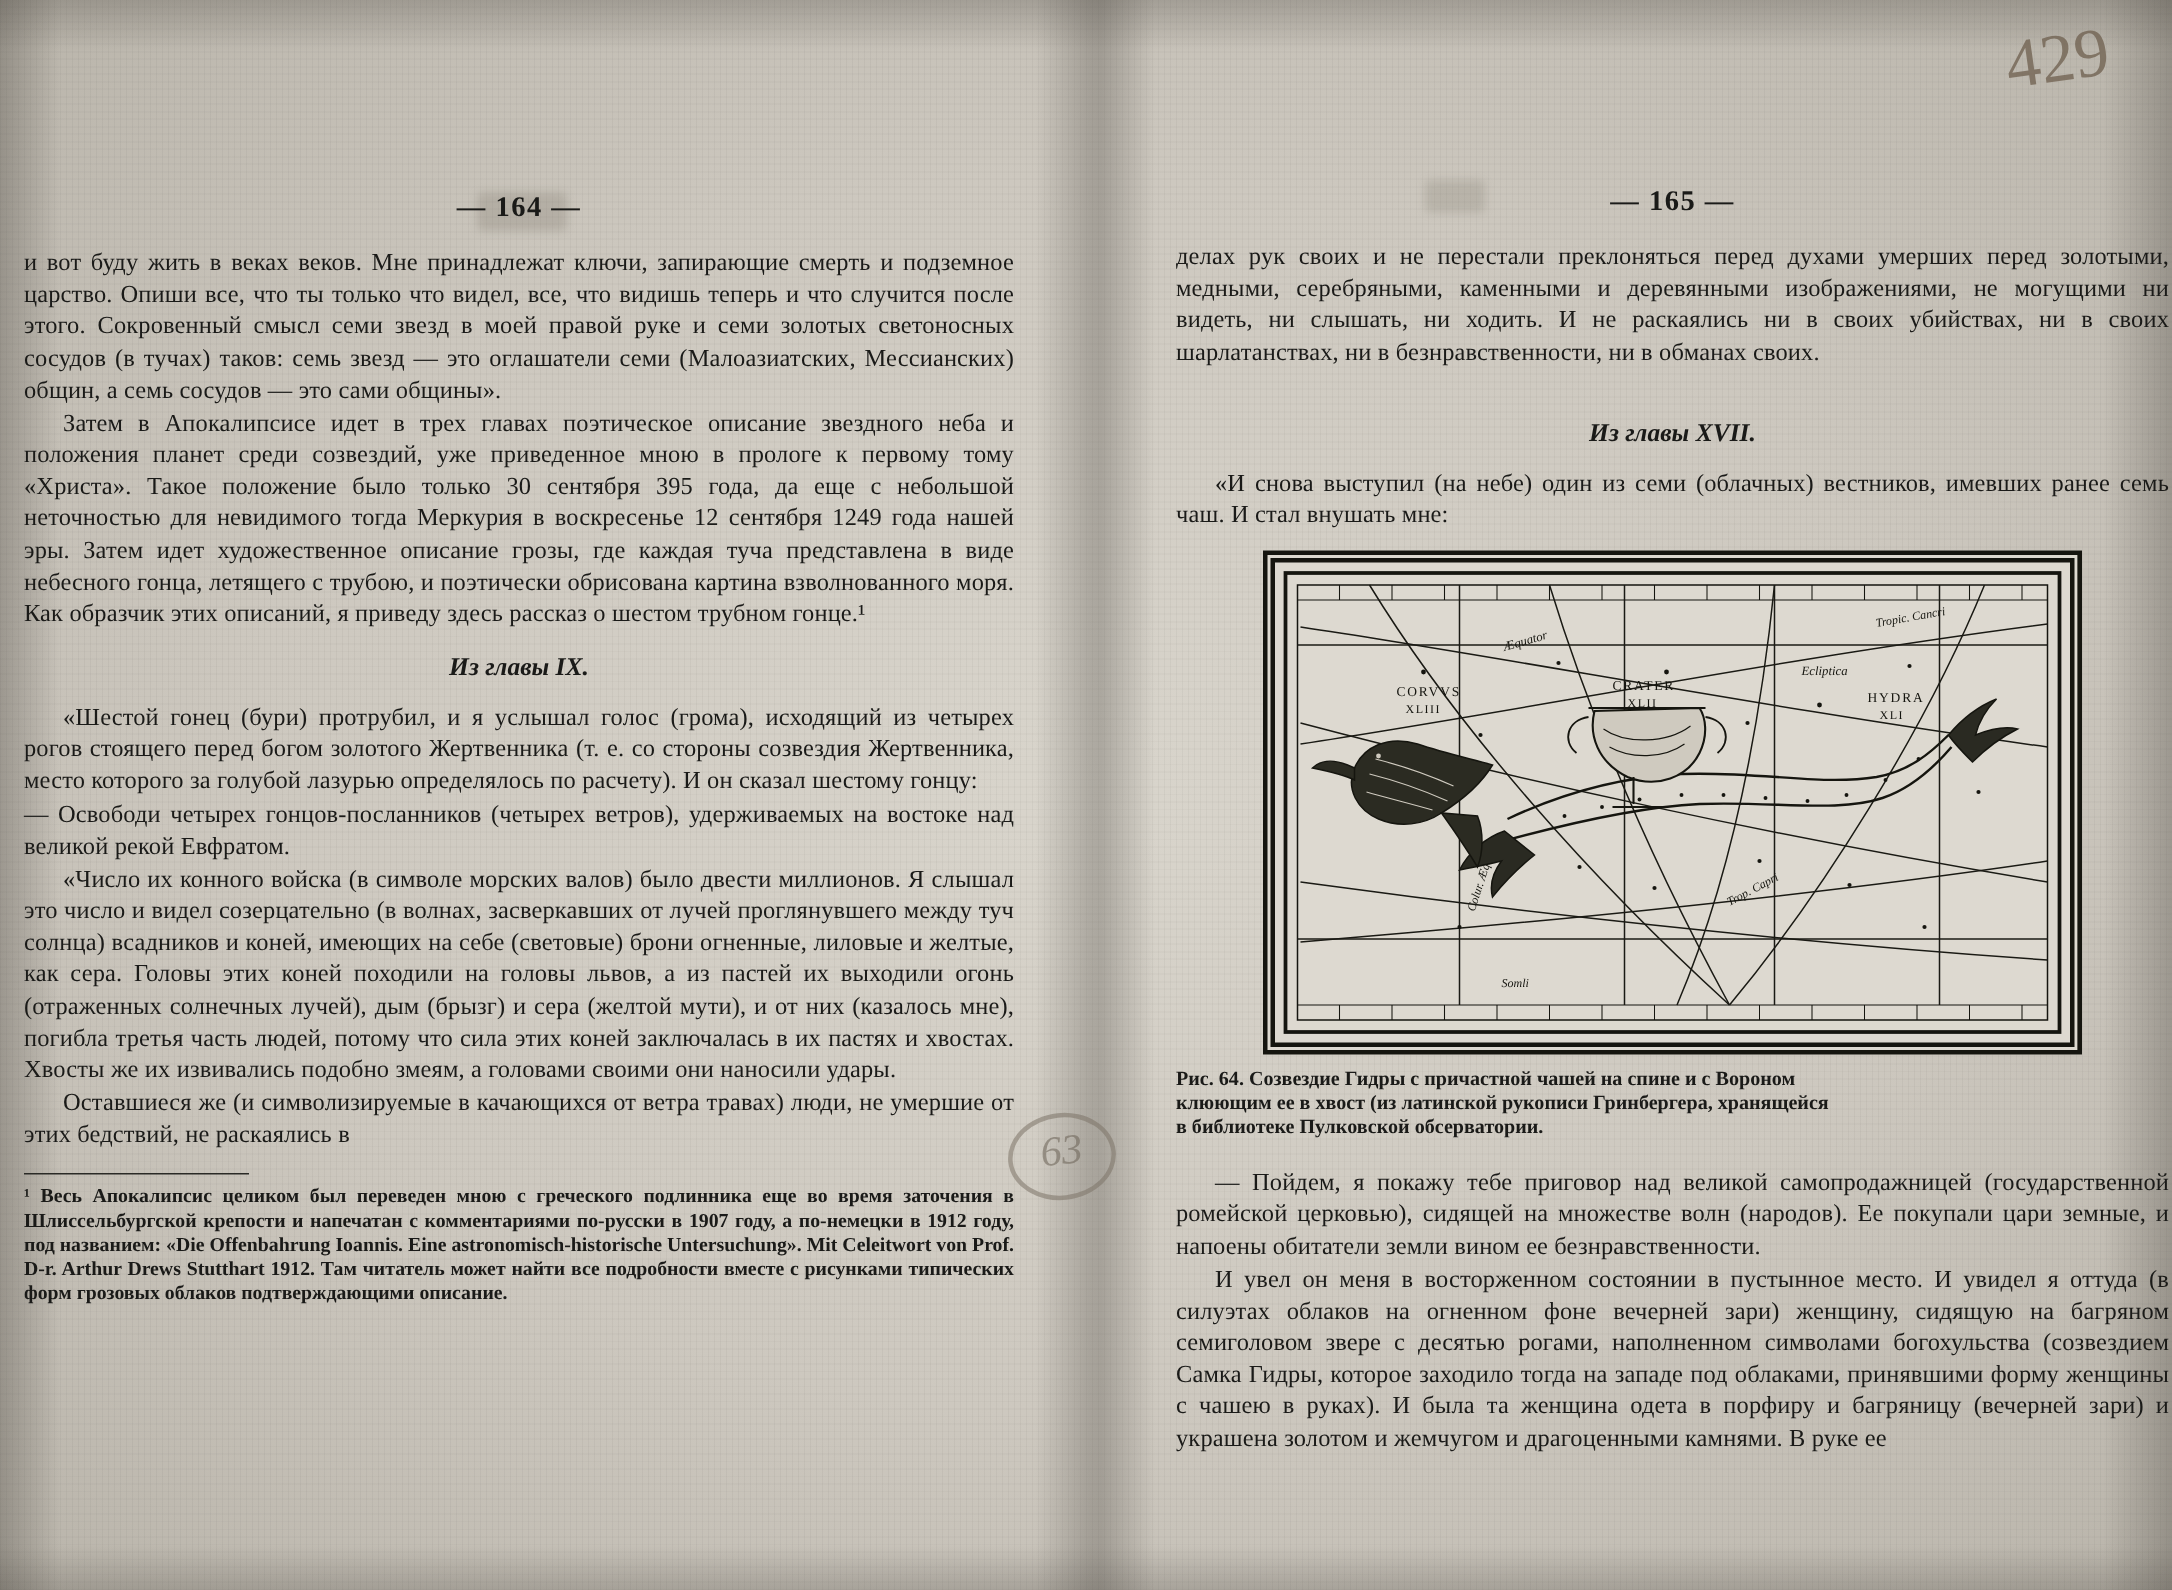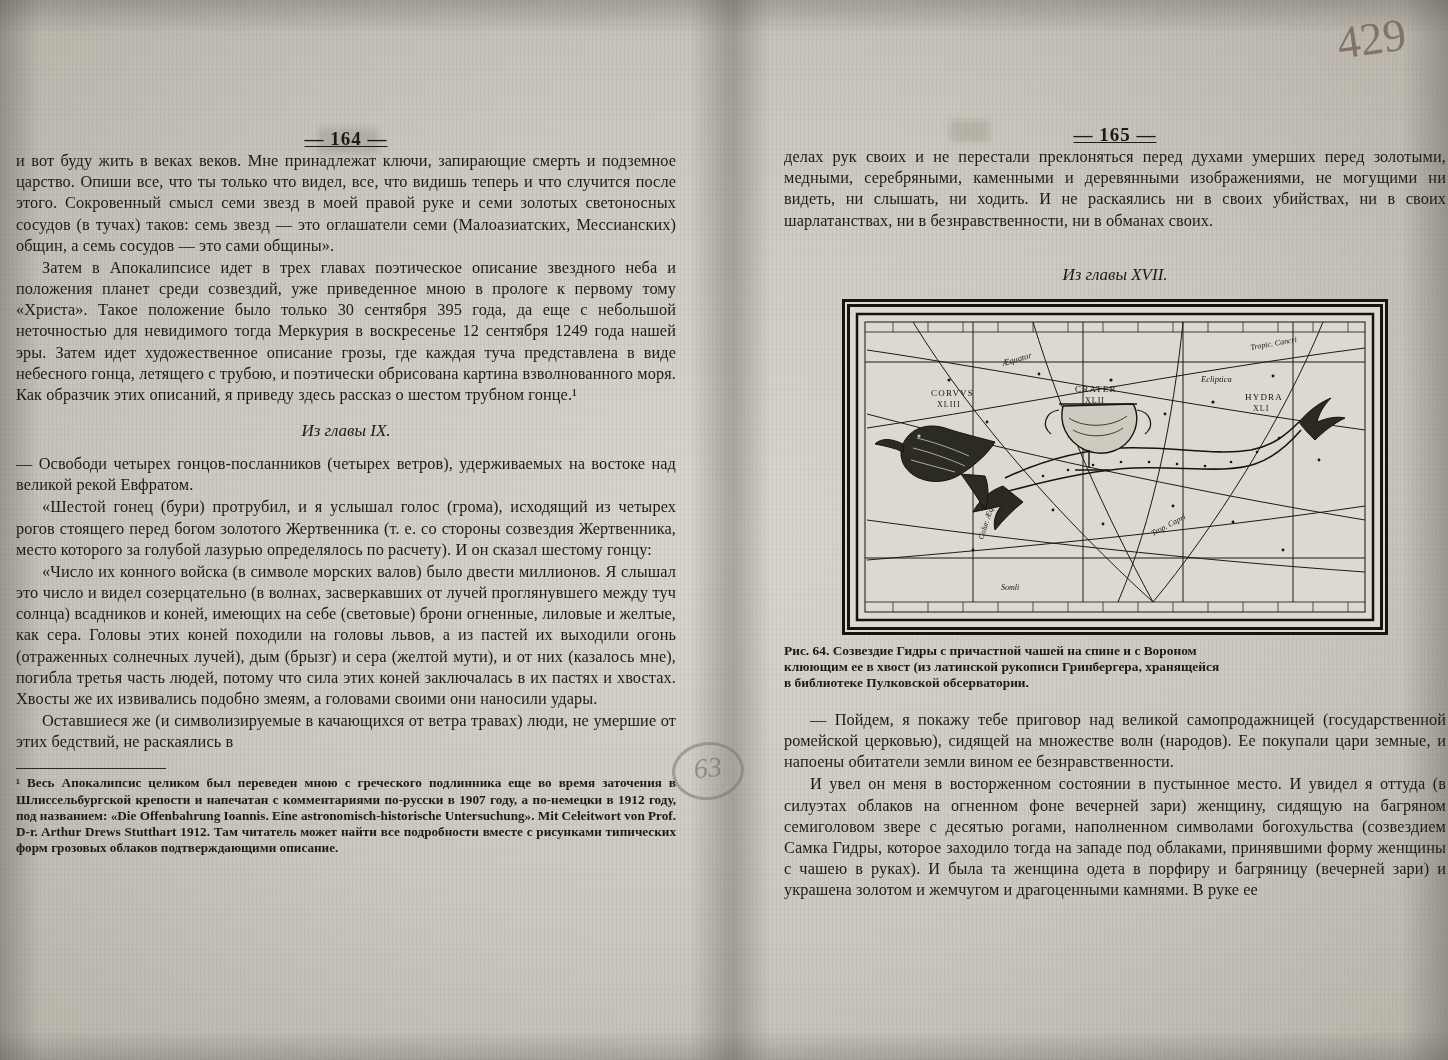--- a/index.html
+++ b/index.html
@@ -56,40 +56,40 @@
   }
   .col-left  { left: 16px;  width: 660px; }
   .col-right { left: 784px; width: 662px; }
 
   .folio {
     text-align: center;
     font-size: 19px;
     font-weight: bold;
     letter-spacing: 1px;
     margin-top: 128px;
-    text-decoration: underline;
+    margin-bottom: 14px;
   }
   .col-right .folio { margin-top: 124px; }
 
   p.body {
     margin: 0 0 0 0;
     font-size: 16.3px;
     line-height: 1.30;
     text-align: justify;
     text-indent: 0;
     font-weight: 400;
     letter-spacing: 0.1px;
   }
   p.body + p.body { margin-top: 1px; }
   p.indent { text-indent: 26px; }
 
   .chapter-head {
     text-align: center;
     font-style: italic;
-    font-weight: normal;
+    font-weight: bold;
     font-size: 17px;
     margin: 16px 0 12px 0;
   }
   .spacer-md { height: 18px; }
 
   hr.footrule {
     border: none;
     border-top: 1px solid #2a2a26;
     width: 150px;
     margin: 16px 0 6px 0;
@@ -203,38 +203,39 @@
 
   <div class="col col-left">
 
     <div class="folio">— 164 —</div>
 
     <p class="body">и вот буду жить в веках веков. Мне принадлежат ключи, запирающие смерть и подземное царство. Опиши все, что ты только что видел, все, что видишь теперь и что случится после этого. Сокровенный смысл семи звезд в моей правой руке и семи золотых светоносных сосудов (в тучах) таков: семь звезд — это оглашатели семи (Малоазиатских, Мессианских) общин, а семь сосудов — это сами общины».</p>
     <p class="body indent">Затем в Апокалипсисе идет в трех главах поэтическое описание звездного неба и положения планет среди созвездий, уже приведенное мною в прологе к первому тому «Христа». Такое положение было только 30 сентября 395 года, да еще с небольшой неточностью для невидимого тогда Меркурия в воскресенье 12 сентября 1249 года нашей эры. Затем идет художественное описание грозы, где каждая туча представлена в виде небесного гонца, летящего с трубою, и поэтически обрисована картина взволнованного моря. Как образчик этих описаний, я приведу здесь рассказ о шестом трубном гонце.¹</p>
 
     <div class="chapter-head">Из главы IX.</div>
 
+    <p class="body indent">«Шестой гонец (бури) протрубил, и я услышал голос (грома), исходящий из четырех рогов стоящего перед богом золотого Жертвенника (т. е. со стороны созвездия Жертвенника, место которого за голубой лазурью определялось по расчету). И он сказал шестому гонцу:</p>
     <p class="body">— Освободи четырех гонцов-посланников (четырех ветров), удерживаемых на востоке над великой рекой Евфратом.</p>
-    <p class="body indent">«Шестой гонец (бури) протрубил, и я услышал голос (грома), исходящий из четырех рогов стоящего перед богом золотого Жертвенника (т. е. со стороны созвездия Жертвенника, место которого за голубой лазурью определялось по расчету). И он сказал шестому гонцу:</p>
     <p class="body indent">«Число их конного войска (в символе морских валов) было двести миллионов. Я слышал это число и видел созерцательно (в волнах, засверкавших от лучей проглянувшего между туч солнца) всадников и коней, имеющих на себе (световые) брони огненные, лиловые и желтые, как сера. Головы этих коней походили на головы львов, а из пастей их выходили огонь (отраженных солнечных лучей), дым (брызг) и сера (желтой мути), и от них (казалось мне), погибла третья часть людей, потому что сила этих коней заключалась в их пастях и хвостах. Хвосты же их извивались подобно змеям, а головами своими они наносили удары.</p>
     <p class="body indent">Оставшиеся же (и символизируемые в качающихся от ветра травах) люди, не умершие от этих бедствий, не раскаялись в</p>
 
     <hr class="footrule">
     <p class="footnote">¹ Весь Апокалипсис целиком был переведен мною с греческого подлинника еще во время заточения в Шлиссельбургской крепости и напечатан с комментариями по-русски в 1907 году, а по-немецки в 1912 году, под названием: «Die Offenbahrung Ioannis. Eine astronomisch-historische Untersuchung». Mit Celeitwort von Prof. D-r. Arthur Drews Stutthart 1912. Там читатель может найти все подробности вместе с рисунками типических форм грозовых облаков подтверждающими описание.</p>
   </div>
 
   <div class="col col-right">
 
     <div class="folio">— 165 —</div>
 
     <p class="body">делах рук своих и не перестали преклоняться перед духами умерших перед золотыми, медными, серебряными, каменными и деревянными изображениями, не могущими ни видеть, ни слышать, ни ходить. И не раскаялись ни в своих убийствах, ни в своих шарлатанствах, ни в безнравственности, ни в обманах своих.</p>
     <div class="spacer-md"></div>
 
     <div class="chapter-head">Из главы XVII.</div>
 
+    <p class="body indent">«И снова выступил (на небе) один из семи (облачных) вестников, имевших ранее семь чаш. И стал внушать мне:</p>
 
     <div class="figure">
       <div class="fig-frame">
         <div class="fig-inner">
           <svg viewBox="0 0 524 314" width="524" height="314">
 
             <rect x="4" y="4" width="516" height="306" fill="none" stroke="#15150f" stroke-width="2.5"></rect>
             <rect x="12" y="12" width="500" height="290" fill="none" stroke="#15150f" stroke-width="1"></rect>
 
             <g stroke="#15150f" stroke-width="0.8">

